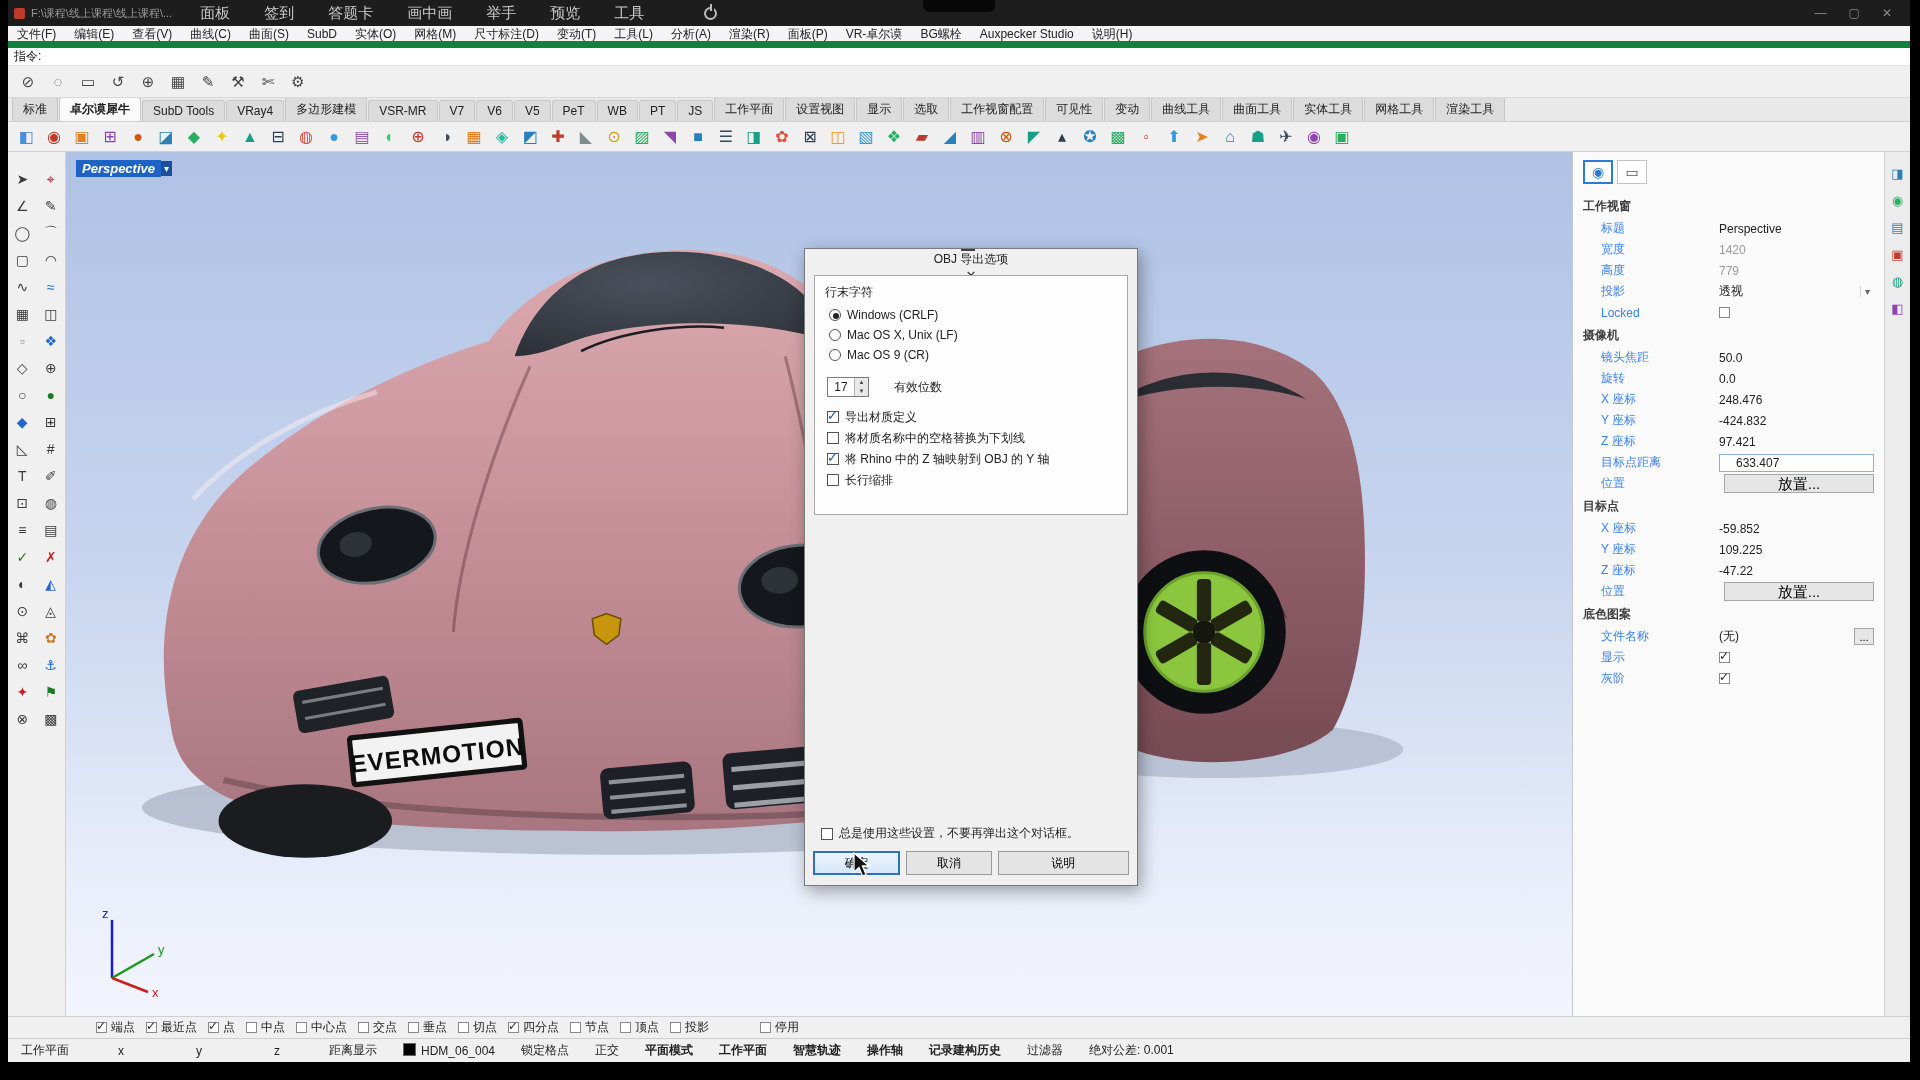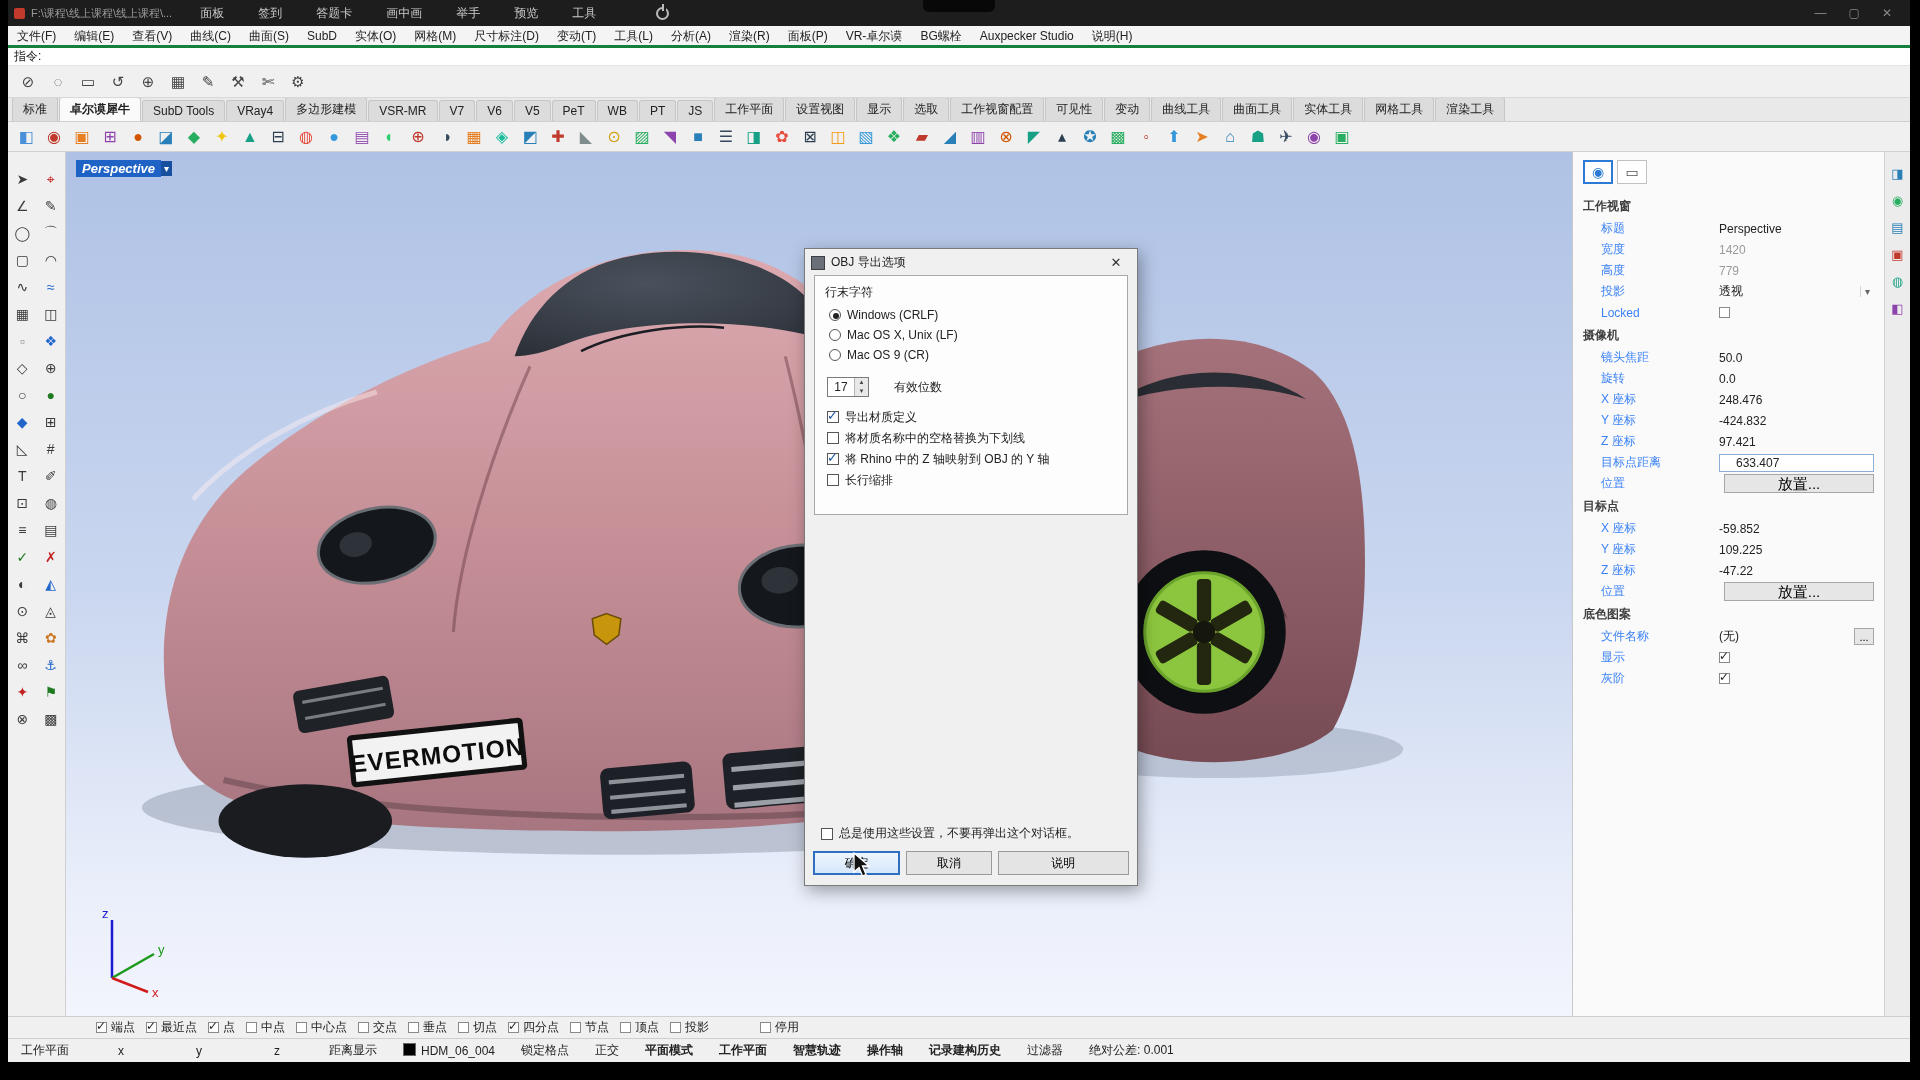--- a/index.html
+++ b/index.html
@@ -5,28 +5,28 @@
   * { box-sizing: border-box; margin: 0; padding: 0; }
   html,body { width:1920px; height:1080px; background:#000; overflow:hidden;
     font-family:"Liberation Sans","DejaVu Sans",sans-serif; font-size:12px; color:#222; }
   #app { position:relative; margin-left:8px; width:1902px; height:1062px;
     background:#f0f0f0; display:flex; flex-direction:column; }
 
   
   .top-bar { height:26px; background:#1d1d1d; color:#c9c9c9; display:flex; align-items:center; position:relative; flex-shrink:0; }
   .app-dot { width:11px; height:11px; background:#c23a2b; margin:0 6px 0 6px; border-radius:2px; flex-shrink:0; }
   .top-path { font-size:11px; color:#9a9a9a; margin-right:28px; white-space:nowrap; }
-  .tbar-item { margin-right:34px; font-size:12px; cursor:default; }
+  .tbar-item { margin-right:34px; font-size:15px; cursor:default; }
   .power-icon { width:13px; height:13px; border:2px solid #bbb; border-radius:50%; position:relative; margin-left:26px; }
   .power-icon::after { content:""; position:absolute; left:3.5px; top:-5px; width:2px; height:7px; background:#1d1d1d; border-left:2px solid #bbb; }
   .top-notch { position:absolute; left:50%; top:0; transform:translateX(-50%); width:72px; height:12px; background:#080808; border-radius:0 0 6px 6px; }
   .win-controls { margin-left:auto; display:flex; gap:22px; padding-right:18px; color:#8a8a8a; }
 
   
-  .menu-bar { height:22px; background:#f4f4f4; border-bottom:3px solid #15803d; display:flex; align-items:center; flex-shrink:0; }
+  .menu-bar { height:22px; background:#f4f4f4; border-bottom:7px solid #15803d; display:flex; align-items:center; flex-shrink:0; }
   .menu-item { padding:0 9px; line-height:22px; white-space:nowrap; }
 
   
   .cmd-line { height:18px; line-height:17px; background:#fff; border-bottom:1px solid #e3e3e3; padding-left:6px; white-space:nowrap; flex-shrink:0; }
   .cmd-val { color:#1a1aa6; margin-left:4px; }
 
   
   .std-toolbar { height:32px; background:#f0f0f0; border-bottom:1px solid #d8d8d8; display:flex; align-items:center; padding-left:8px; gap:6px; flex-shrink:0; }
   .tb-icon { width:24px; height:24px; display:flex; align-items:center; justify-content:center; font-size:15px; color:#444; border:1px solid transparent; }
 
@@ -50,21 +50,21 @@
   .scene { position:absolute; inset:0; width:100%; height:100%; }
   .vp-label { position:absolute; top:8px; left:10px; z-index:10; display:flex; align-items:center; }
   .vp-label .txt { background:#1f62c5; color:#fff; font-weight:bold; font-style:italic; font-size:13px; padding:1px 6px; }
   .vp-label .arr { background:#17509f; color:#fff; font-size:10px; padding:2px 3px; }
   .axis-gizmo { position:absolute; left:24px; bottom:18px; z-index:5; }
   .cursor { position:absolute; left:786px; top:700px; z-index:30; }
 
   
   .dialog { position:absolute; left:738px; top:96px; width:334px; height:638px; background:#f0f0f0;
     border:1px solid #7a7a7a; box-shadow:3px 5px 16px rgba(0,0,0,.35); display:flex; flex-direction:column; z-index:20; }
-  .dlg-title { height:27px; display:flex; align-items:center; padding:0 6px; flex-shrink:0; }
+  .dlg-title { height:27px; display:flex; align-items:center; padding:0 6px; flex-shrink:0;flex-direction:column; }
   .dlg-ico { width:14px; height:14px; background:#6b6f77; border:1px solid #3c3f45; margin-right:6px; }
   .dlg-title-text { flex:1; }
   .dlg-close { width:30px; text-align:center; font-size:13px; color:#333; }
   .dlg-tabs { display:flex; padding:3px 9px 0; }
   .dlg-tab { padding:3px 8px; background:#e2e2e2; border:1px solid #a8a8a8; border-bottom:none; border-radius:2px 2px 0 0; margin-right:1px; white-space:nowrap; }
   .dlg-tab.active { background:#fdfdfd; font-weight:normal; position:relative; z-index:2; }
   .dlg-body { height:240px; margin:0 9px; border:1px solid #a8a8a8; background:#fdfdfd; padding:8px 10px; margin-top:-1px; flex-shrink:0; }
   .grp-label { margin-bottom:4px; }
   .opt-row { display:flex; align-items:center; gap:6px; height:20px; padding-left:4px; }
   .radio { width:12px; height:12px; border:1px solid #555; border-radius:50%; background:#fff; position:relative; flex-shrink:0; }

